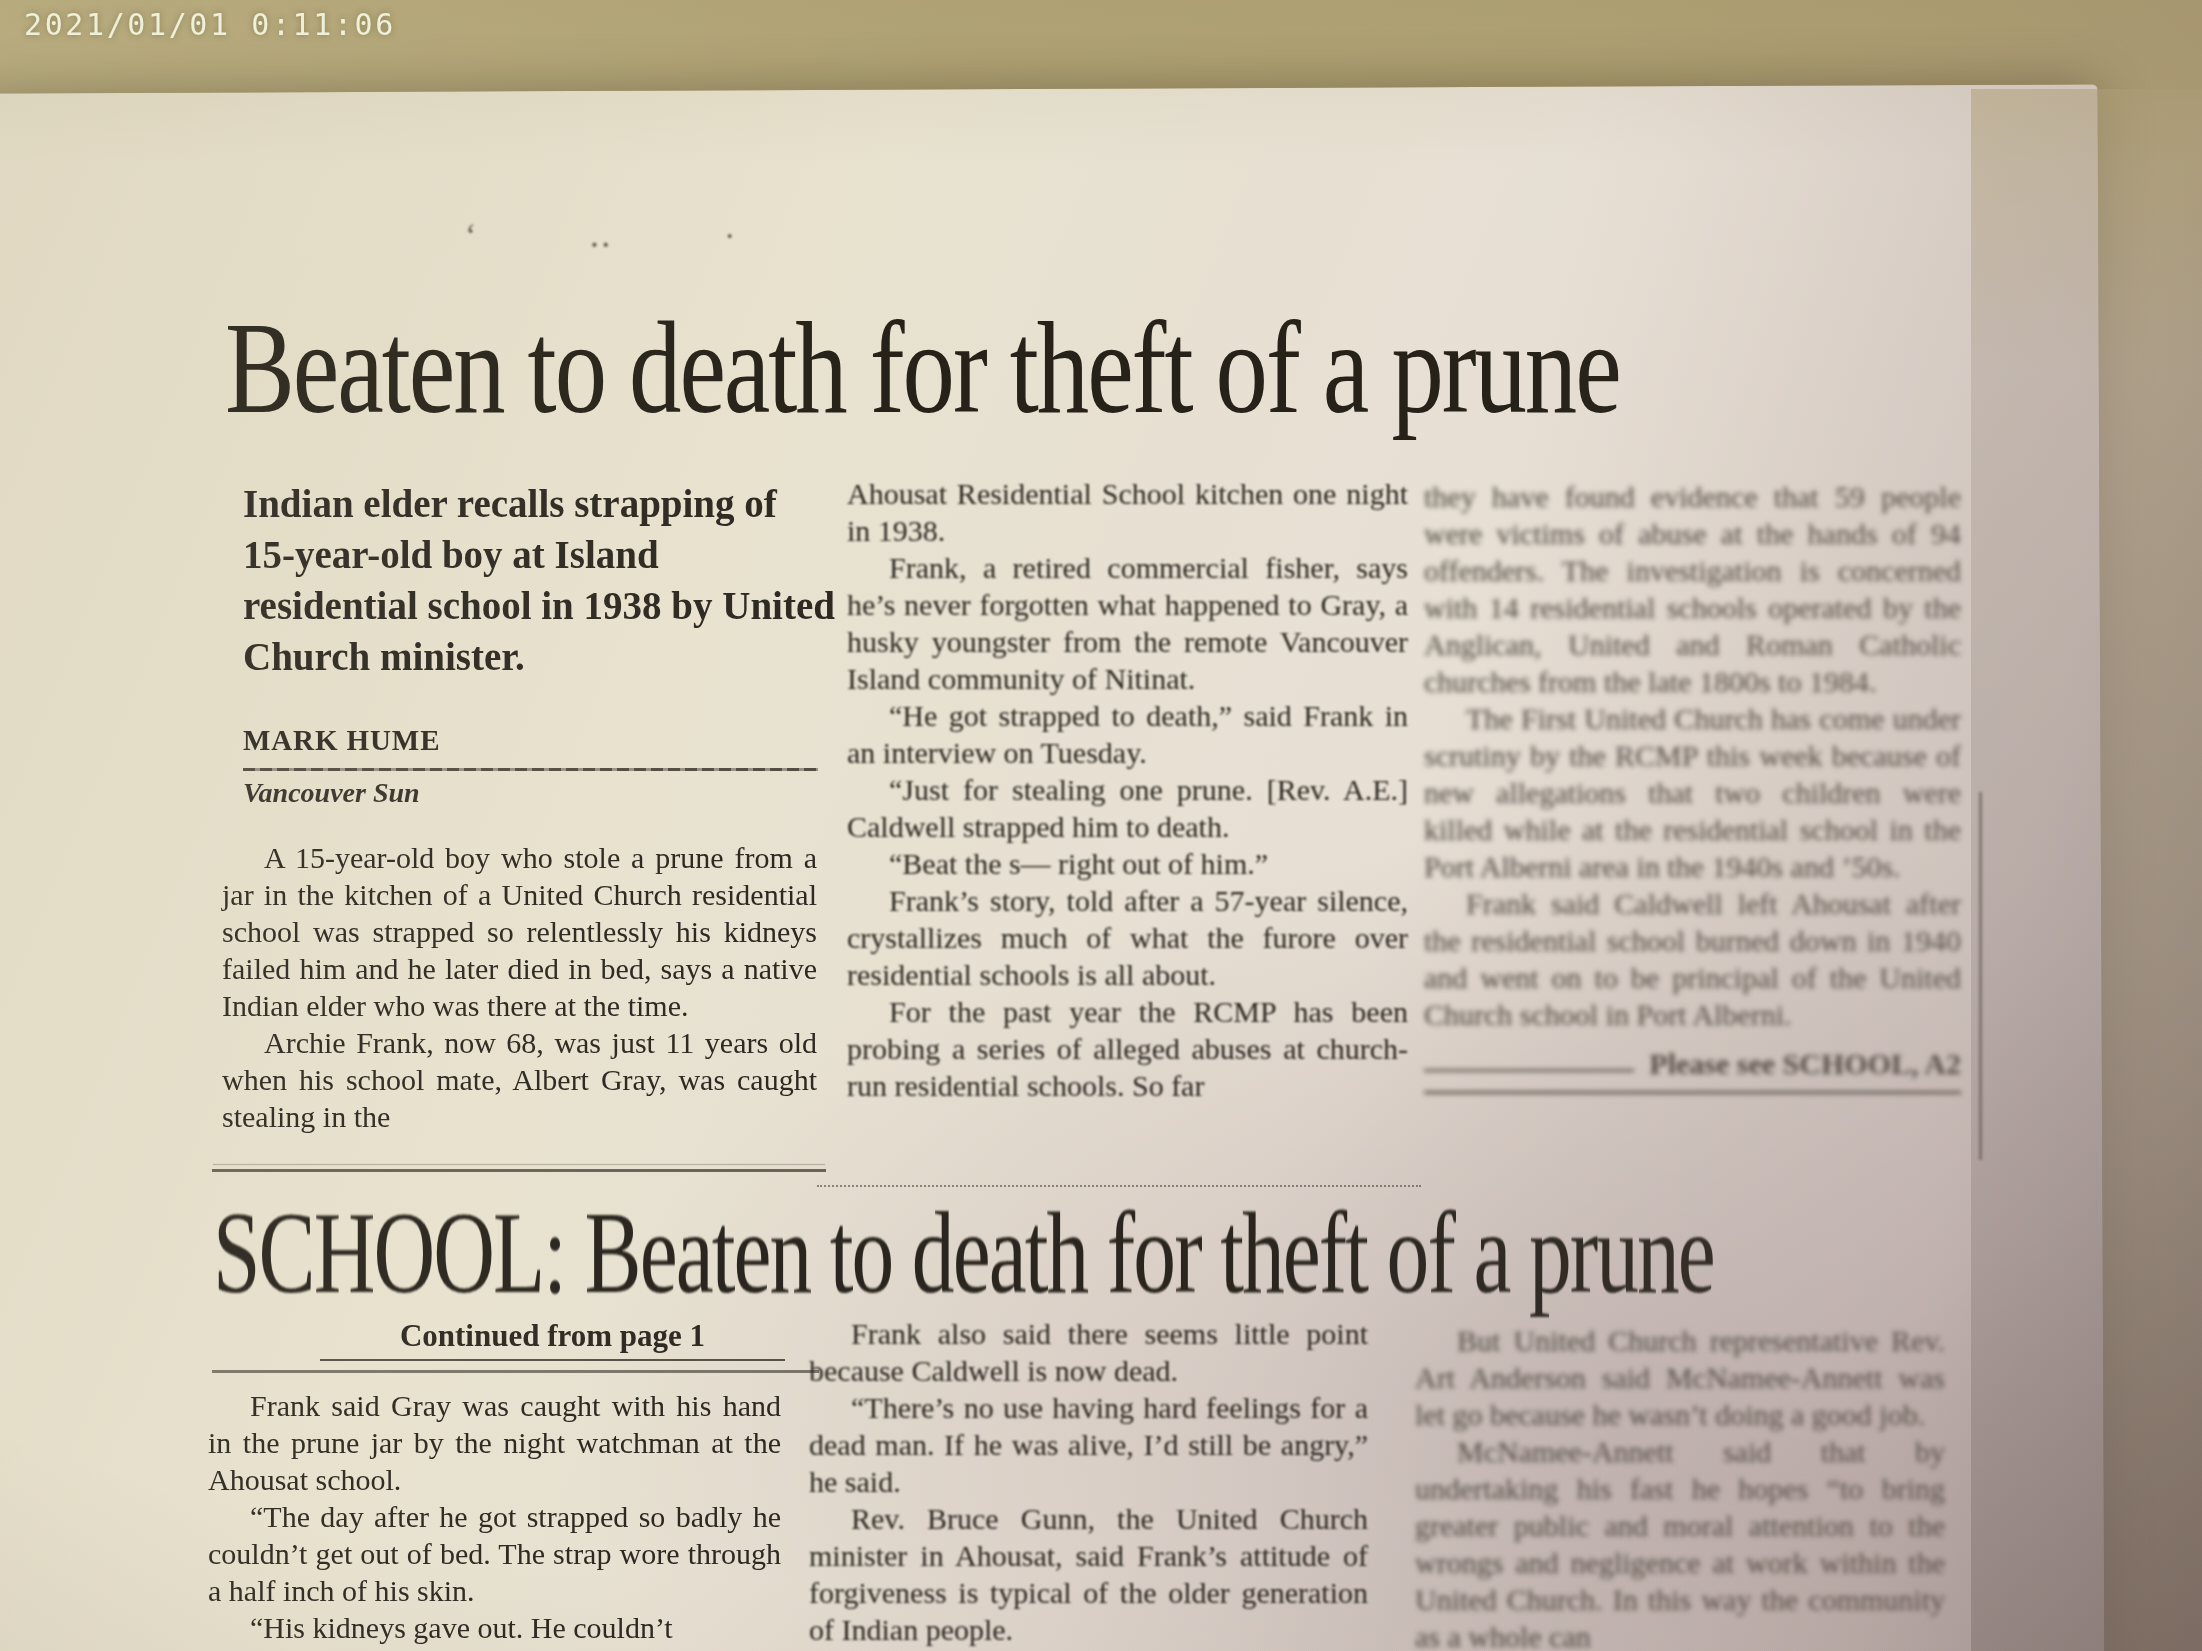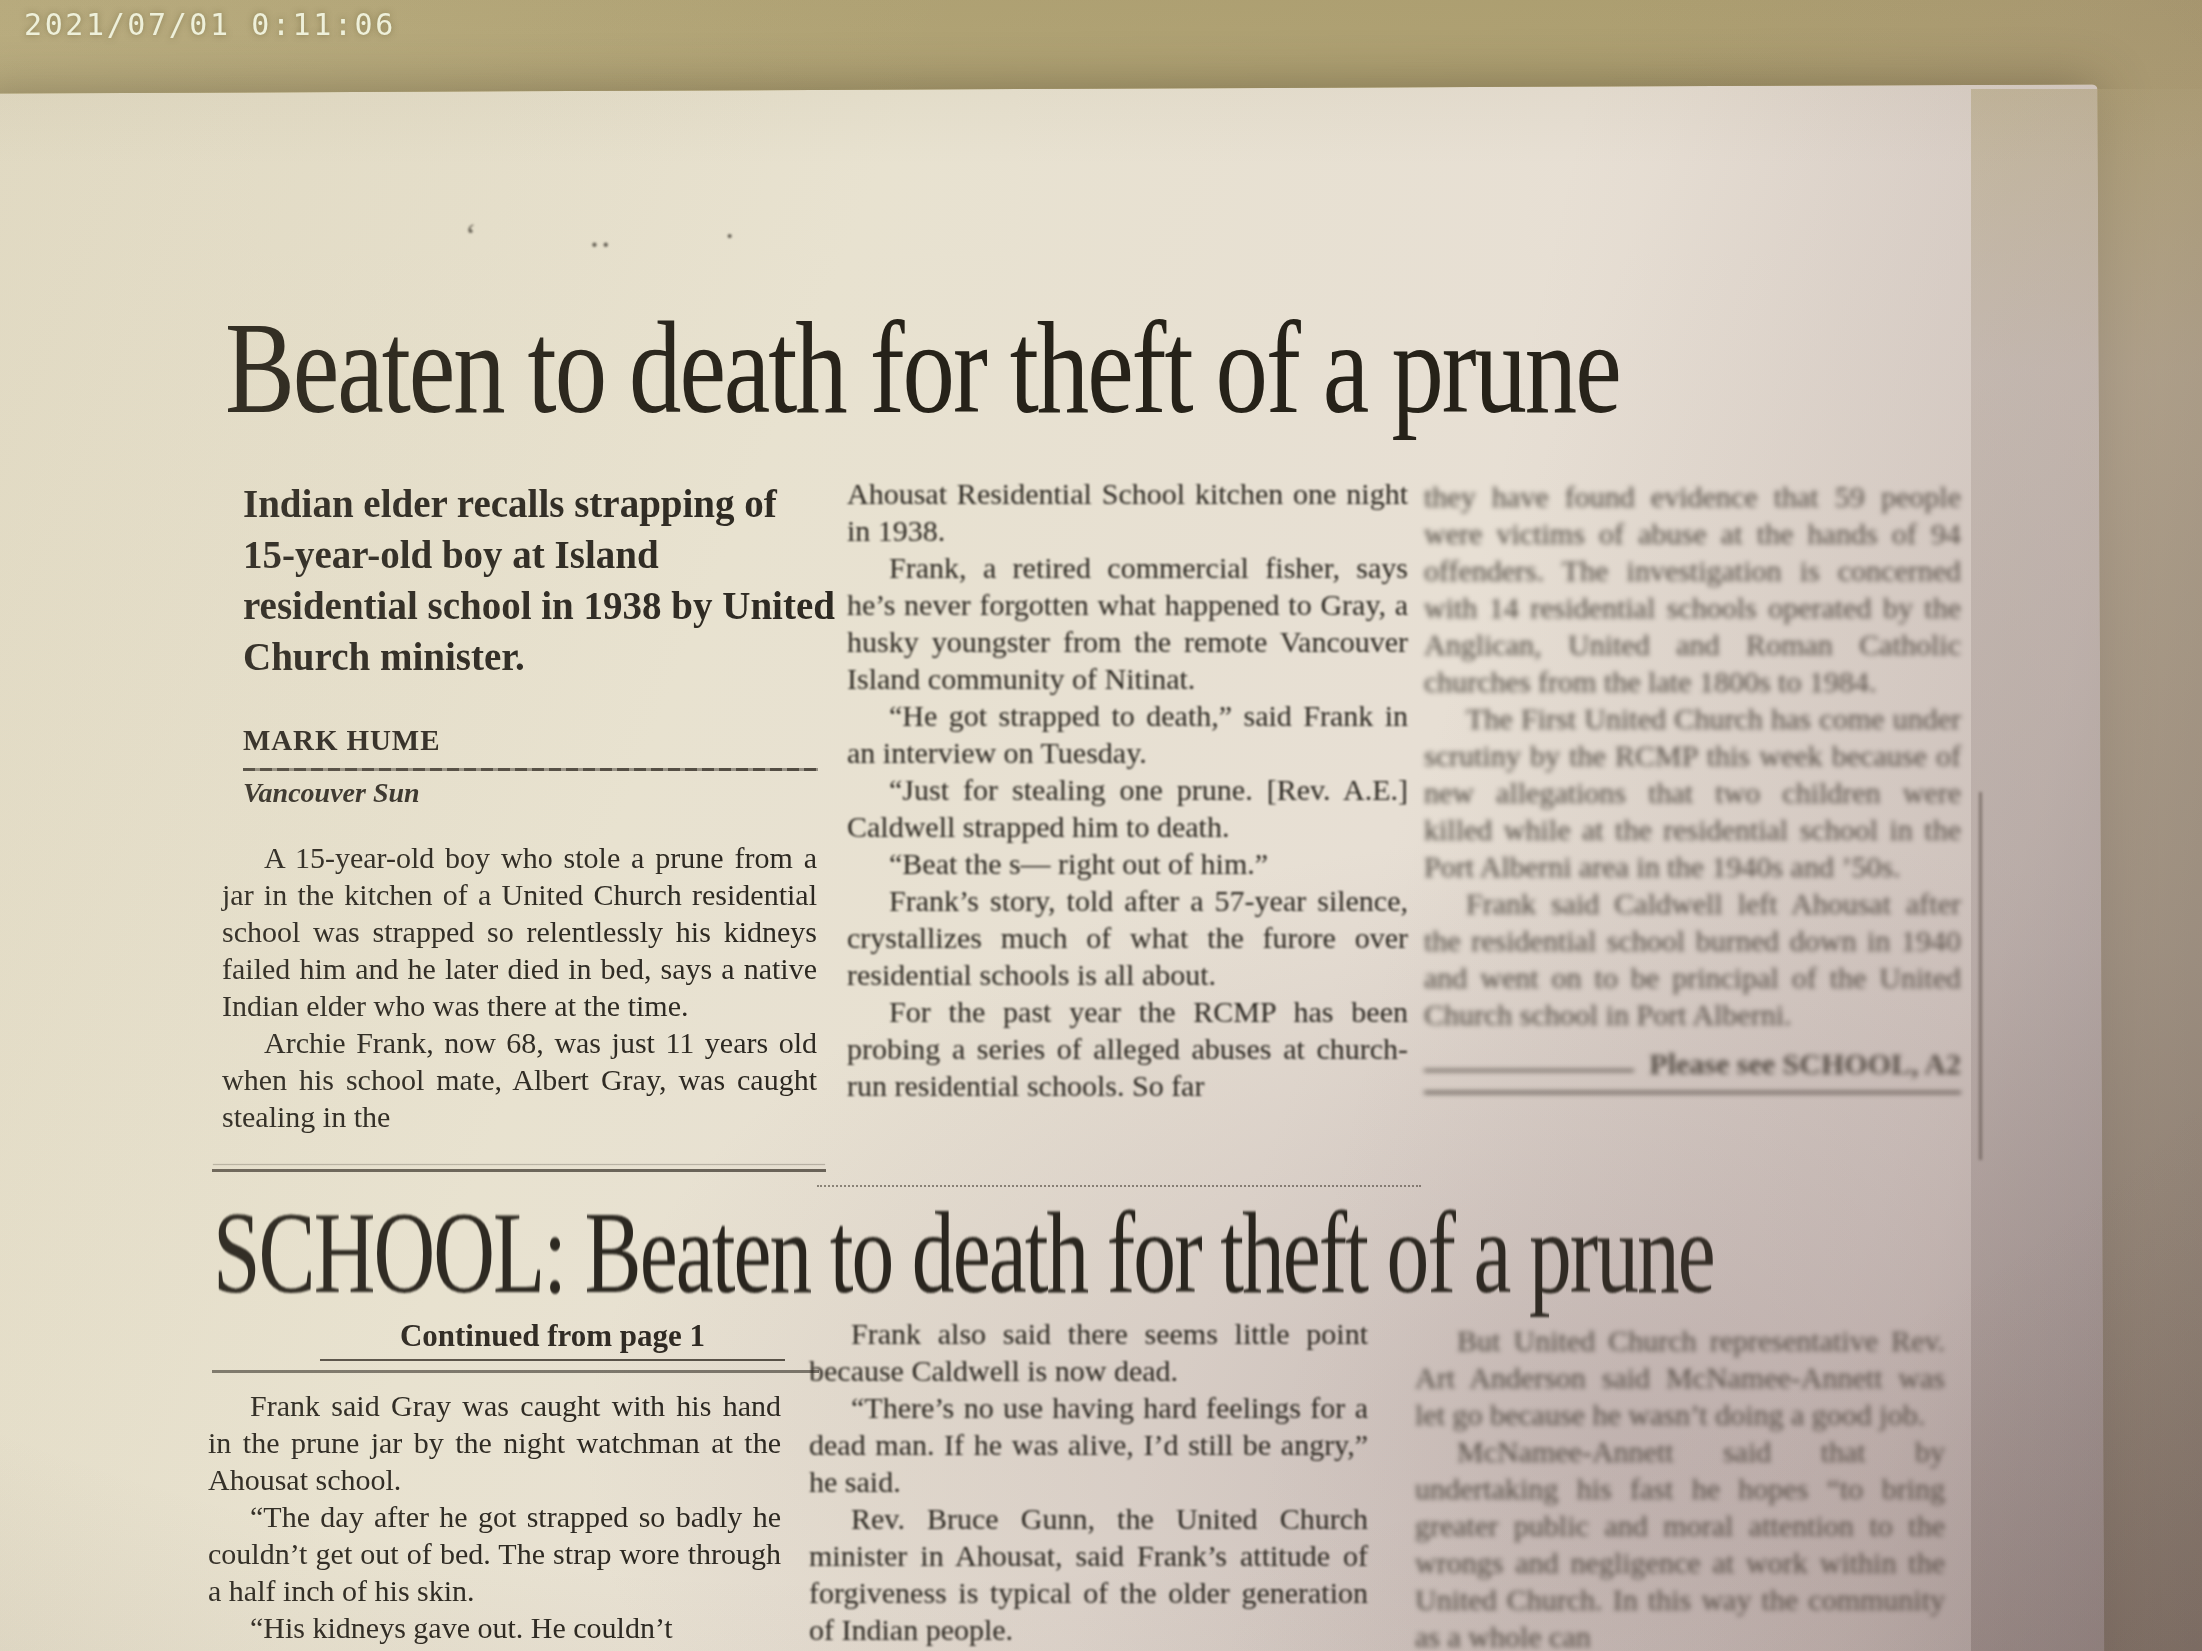--- a/index.html
+++ b/index.html
@@ -153,14 +153,14 @@
   <p class="ind">Rev. Bruce Gunn, the United Church minister in Ahousat, said Frank’s attitude of forgiveness is typical of the older generation of Indian people.</p>
   <p class="ind">“Their tradition was to get along be-</p>
 </div>
 
 <div class="col a2c3">
   <p class="ind">But United Church representative Rev. Art Anderson said McNamee-Annett was let go because he wasn’t doing a good job.</p>
   <p class="ind">McNamee-Annett said that by undertaking his fast he hopes “to bring greater public and moral attention to the wrongs and negligence at work within the United Church. In this way the community as a whole can</p>
 </div>
 
 <div class="vignette"></div>
-<div class="ts">2021/07/01 0:11:06</div>
+<div class="ts">2021/01/01 0:11:06</div>
 
 
 </body></html>

